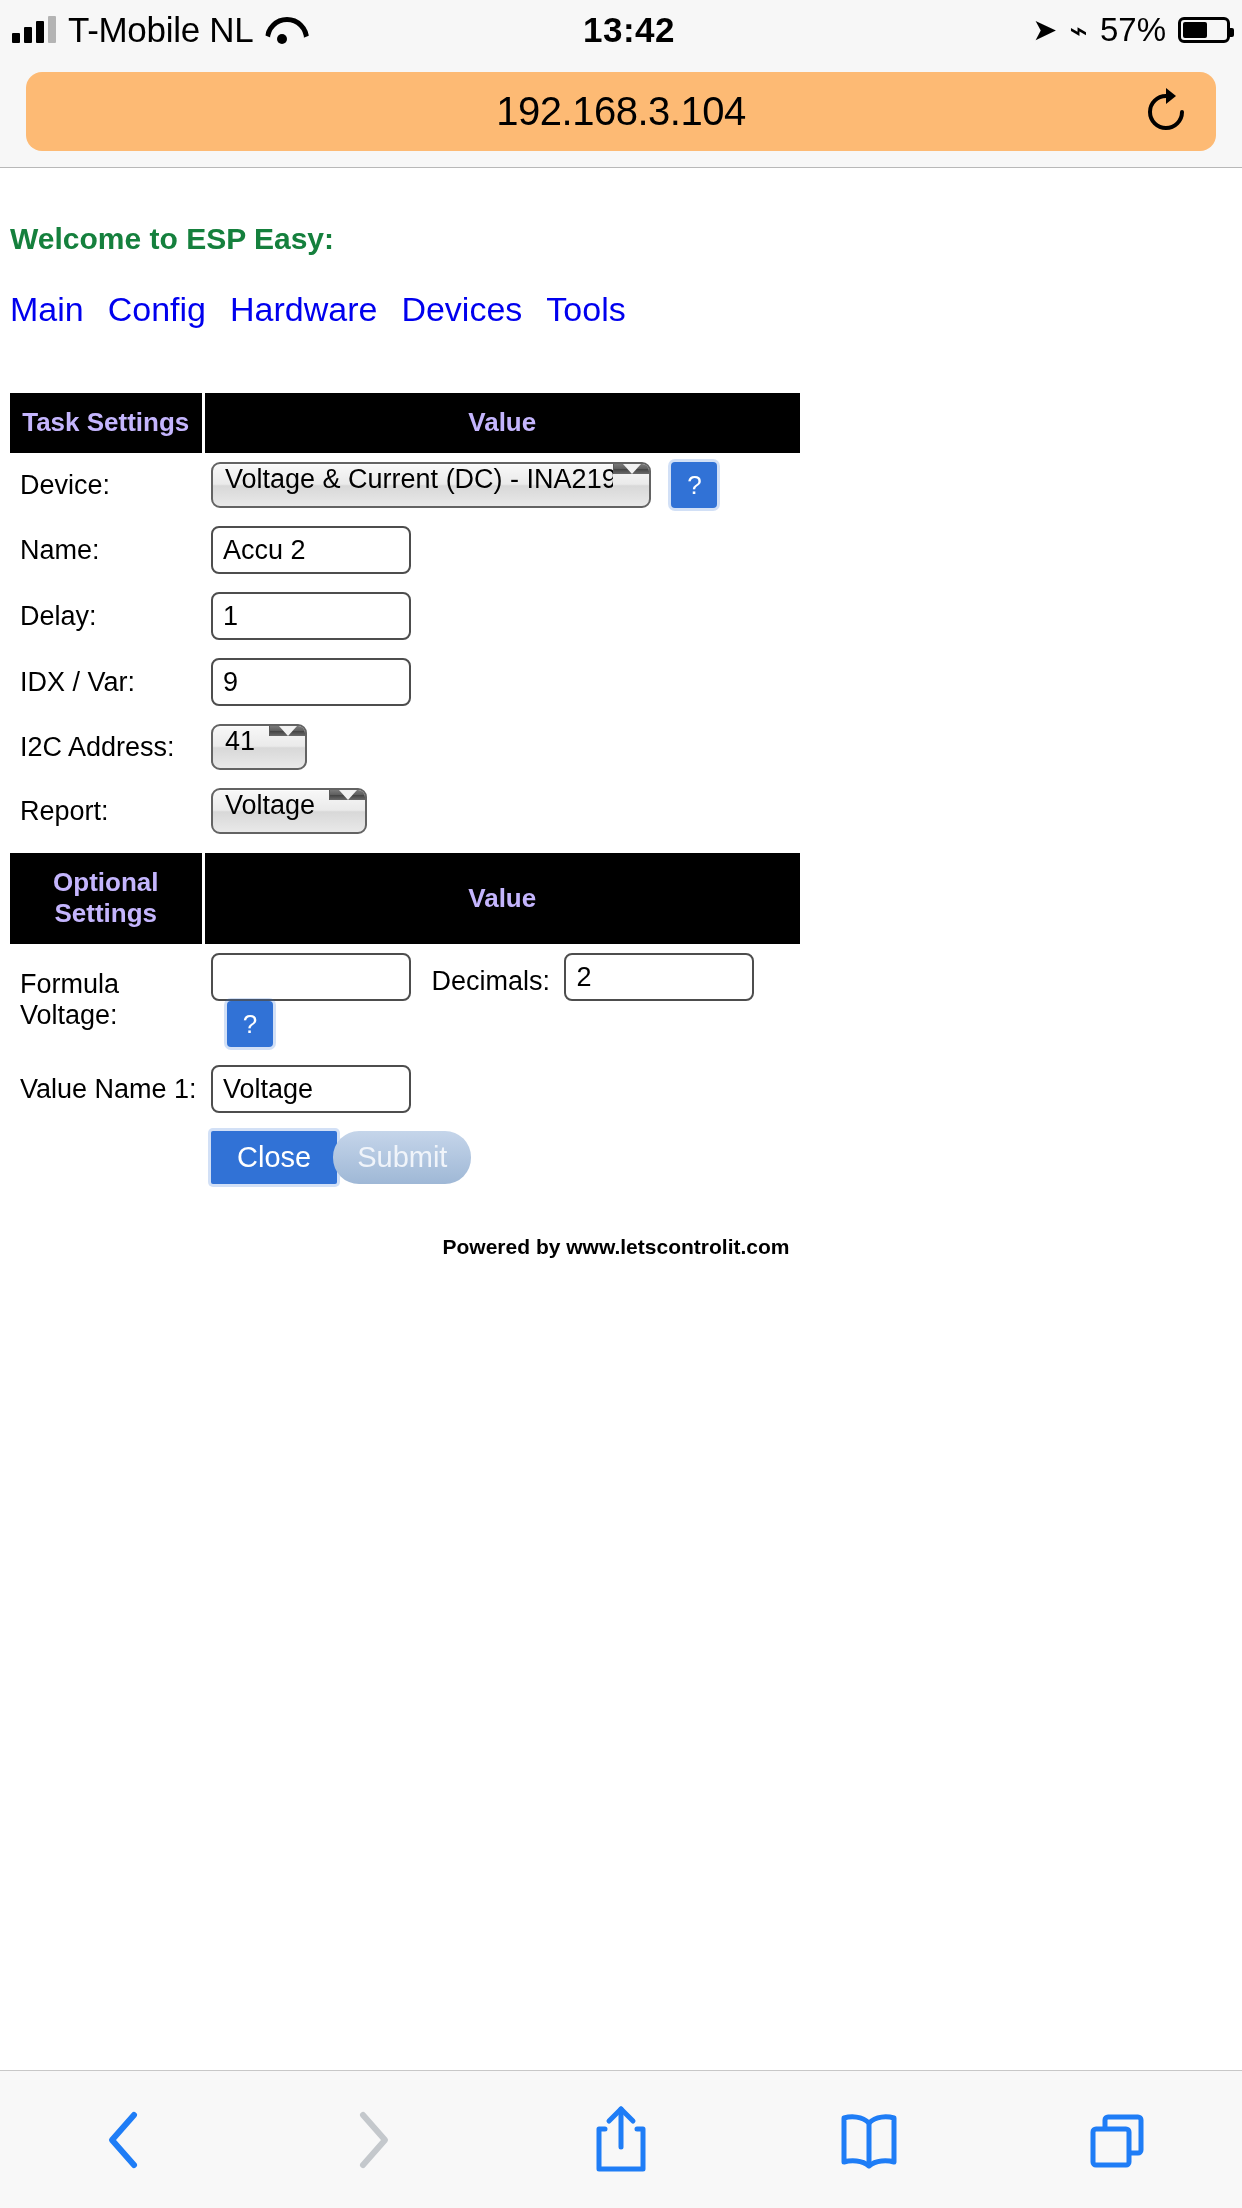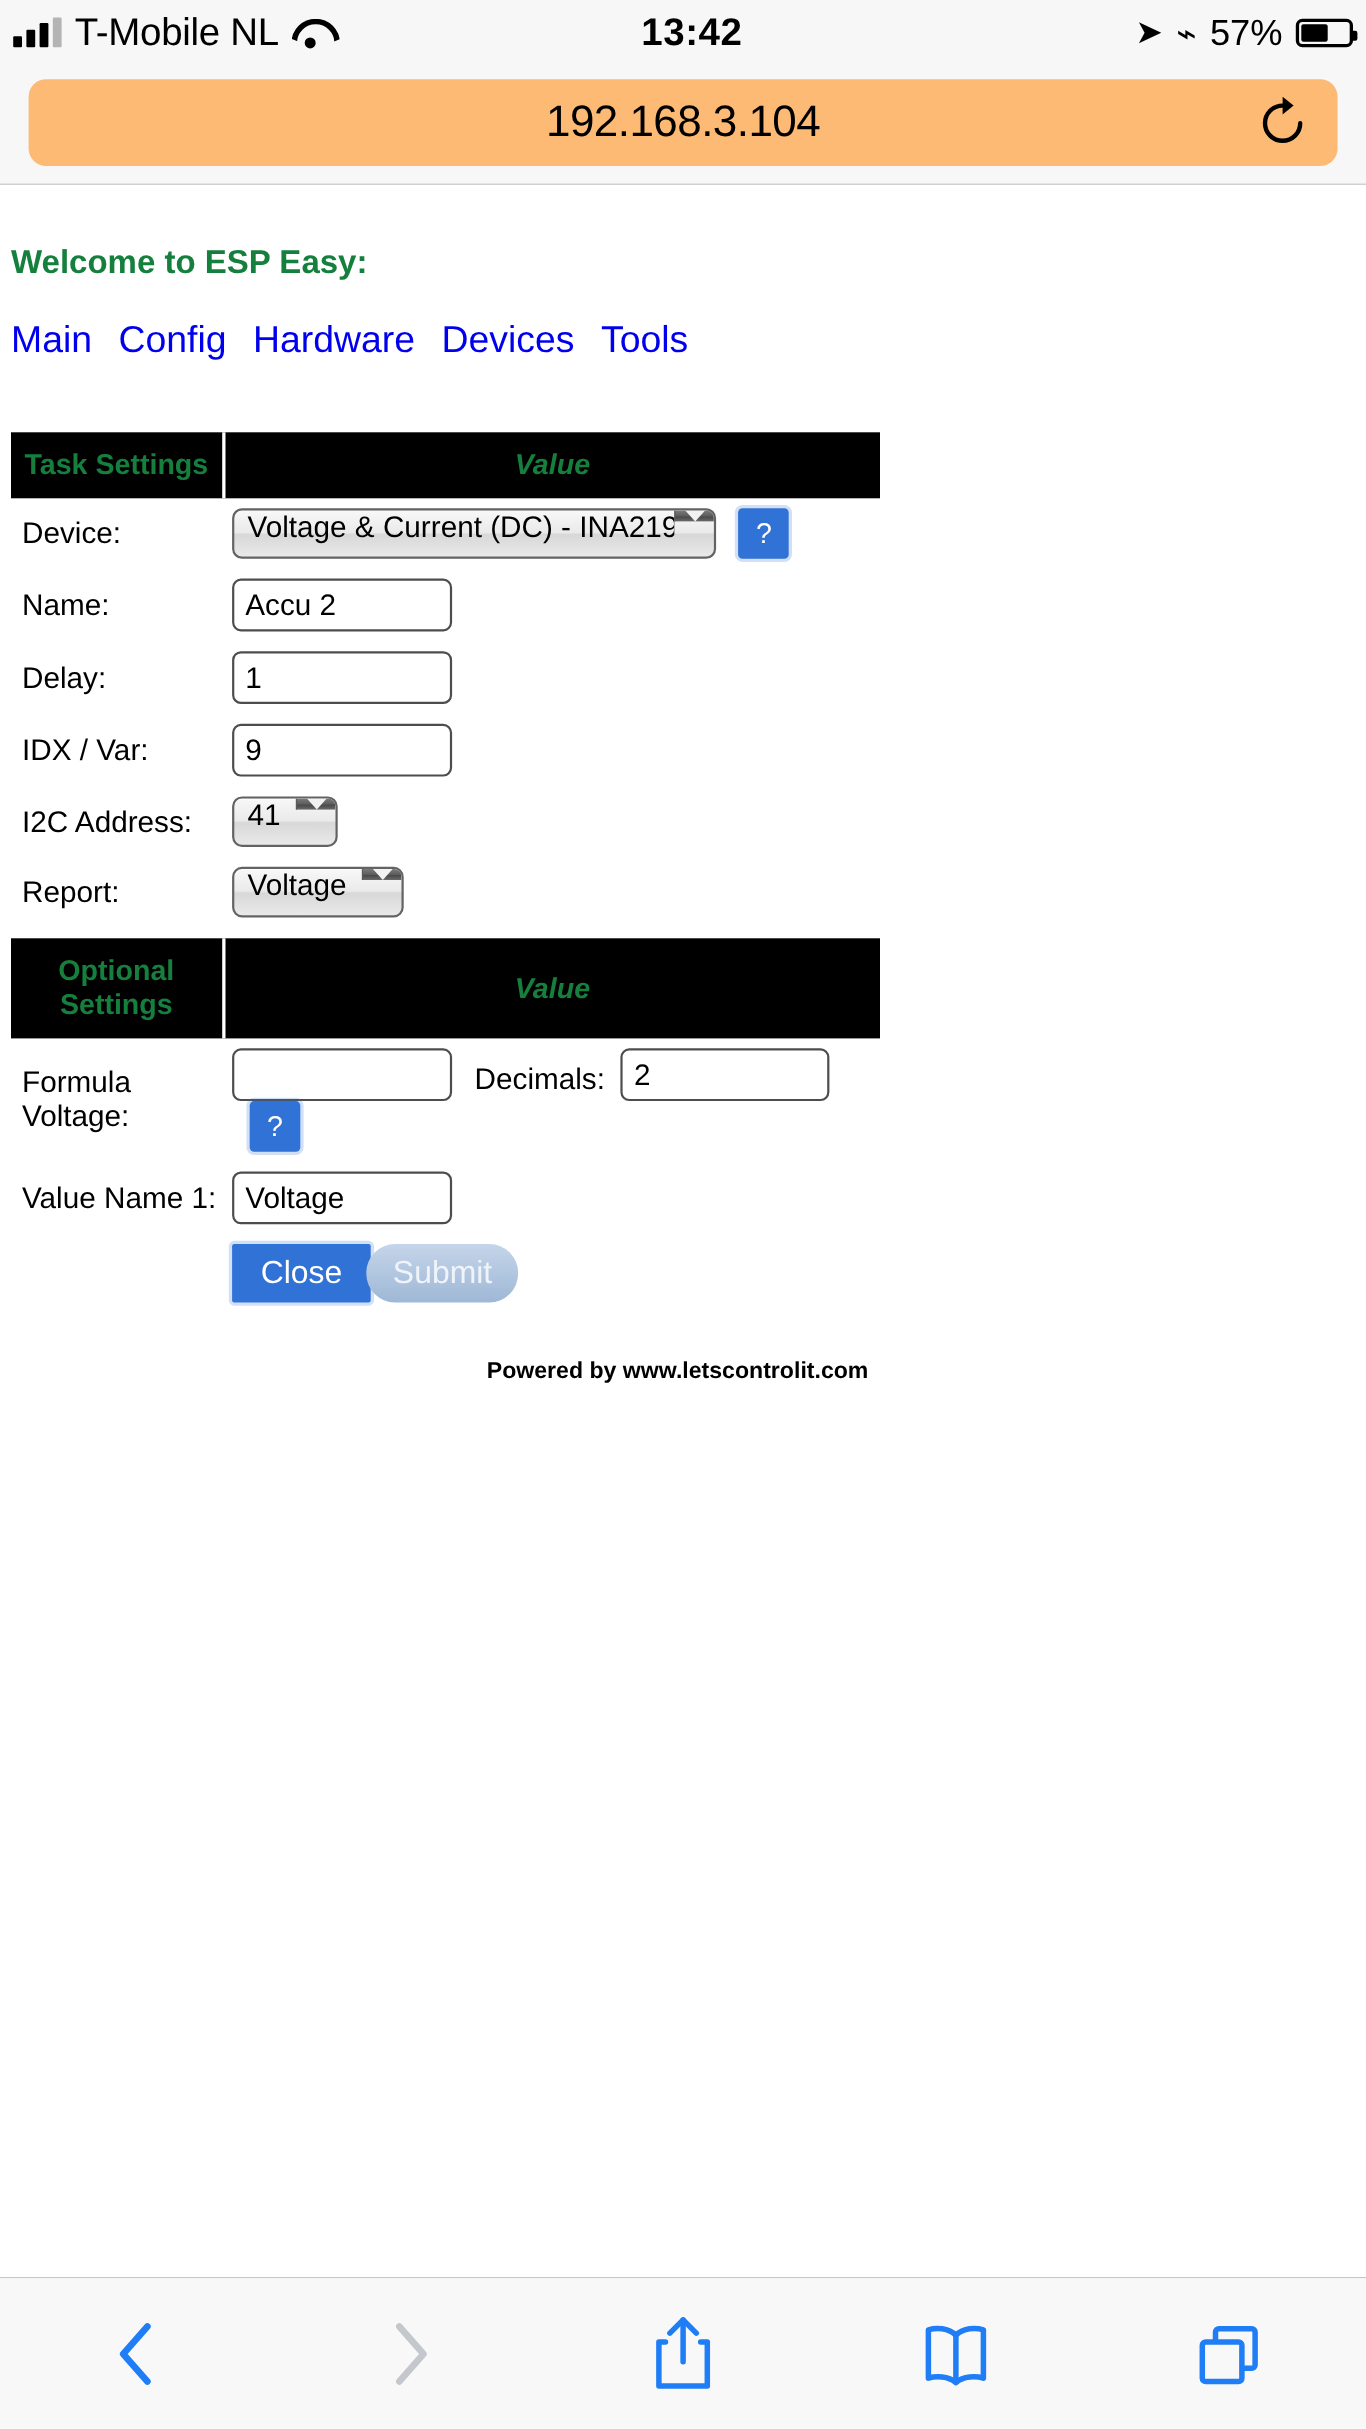--- a/index.html
+++ b/index.html
@@ -140,28 +140,28 @@
   }
 
   table.esptable {
     width: 790px;
     border-collapse: collapse;
     margin-left: 10px;
     table-layout: fixed;
   }
   .hdr-row td {
     background: #000;
-    color: #15803d;
+    color: #c4b5fd;
     font-weight: bold;
     font-size: 26px;
     text-align: center;
     padding: 14px 0 15px 0;
     border-right: 3px solid #fff;
   }
-  .hdr-row td:last-child { border-right: none; font-style: italic; }
+  .hdr-row td:last-child { border-right: none; }
   .hdr-row td.c1 { width: 193px; }
 
   .frow td {
     padding: 9px 0 9px 0;
     vertical-align: middle;
   }
   .frow td.lbl {
     width: 193px;
     font-size: 27px;
     color: #000;

